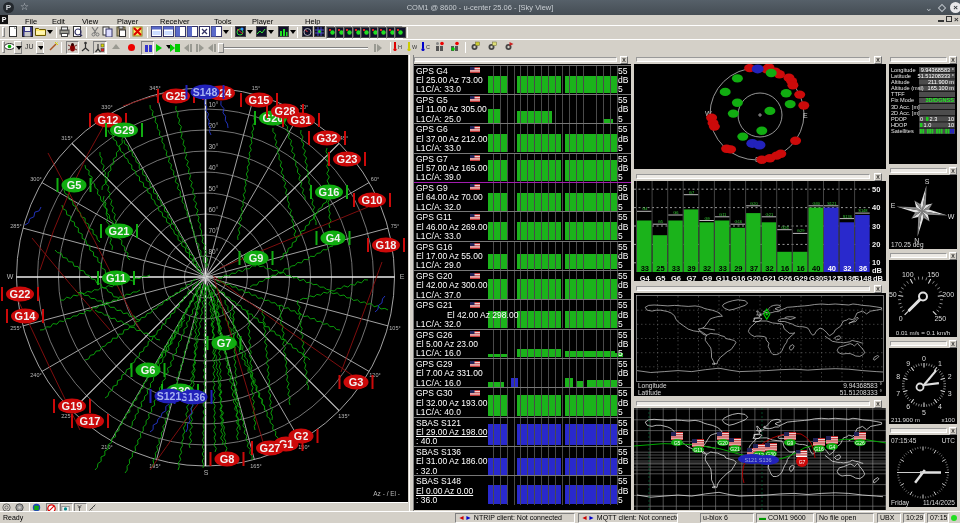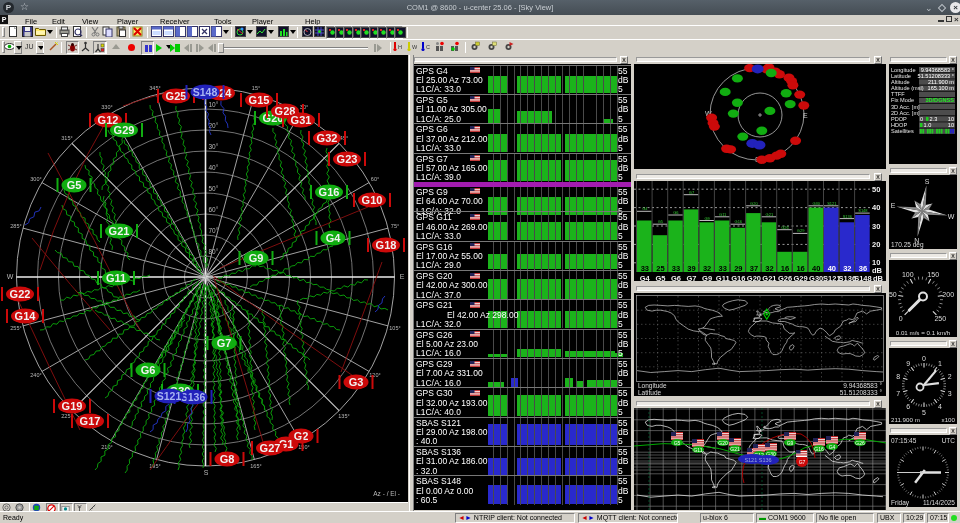--- a/index.html
+++ b/index.html
@@ -855,21 +855,21 @@
             <rect width="4.5" height="3" fill="#225"></rect>
           </svg>
         </div>
 <div class="abs" style="left:5px;top:9.4px;">El 57.00 Az 165.00</div>
 <div class="abs" style="left:5px;top:18.8px;">L1C/A: 39.0</div>
 <div class="abs" style="left:207px;top:0px;">55</div>
 <div class="abs" style="left:207px;top:9.4px;">dB</div>
 <div class="abs" style="left:207px;top:18.8px;">5</div>
 </div>
     </div>
-    <div class="abs" style="left:0;top:117.9px;width:220px;height:29.35px;border-top:5px solid #a21caf;">
+    <div class="abs" style="left:0;top:117.9px;width:220px;height:29.35px;border-top:1px solid #a21caf;">
 <div class="abs" style="left:0;top:0;width:220px;height:28.150000000000002px;position:relative;">
 <div class="abs" style="left:76.5px;bottom:0.5px;width:19.5px;height:17.1px;background:#1bb31b;"></div>
         <div class="abs" style="left:105.5px;bottom:0.5px;width:44.5px;height:17.1px;background:#1bb31b;"></div>
         <div class="abs" style="left:154px;bottom:0.5px;width:51.5px;height:17.1px;background:#1bb31b;"></div>
         <div class="abs" style="left:76px;top:0;width:131px;height:100%;background:repeating-linear-gradient(90deg,transparent 0px,transparent 5.9px,#4a4a4a 5.9px,#4a4a4a 6.9px);"></div>
 <div class="abs" style="left:5px;top:0px;">GPS G9</div>
         <div class="abs" style="left:59px;top:1.5px;">
           <svg width="10" height="6" viewBox="0 0 10 6">
             <rect width="10" height="6" fill="#fff"></rect>
             <rect y="0" width="10" height="0.9" fill="#b22"></rect>
@@ -1057,21 +1057,21 @@
 <div class="abs" style="left:207px;top:18.8px;">5</div>
 </div>
     </div>
     <div class="abs" style="left:0;top:352.7px;width:220px;height:29.35px;border-top:1px solid #777;">
 <div class="abs" style="left:0;top:0;width:220px;height:28.150000000000002px;position:relative;">
 <div class="abs" style="left:76.5px;bottom:0.5px;width:19.5px;height:21.3px;background:#2929cc;"></div>
         <div class="abs" style="left:105.5px;bottom:0.5px;width:44.5px;height:21.3px;background:#2929cc;"></div>
         <div class="abs" style="left:154px;bottom:0.5px;width:51.5px;height:21.3px;background:#2929cc;"></div>
         <div class="abs" style="left:76px;top:0;width:131px;height:100%;background:repeating-linear-gradient(90deg,transparent 0px,transparent 5.9px,#4a4a4a 5.9px,#4a4a4a 6.9px);"></div>
 <div class="abs" style="left:5px;top:0px;">SBAS S121</div>
-<div class="abs" style="left:5px;top:9.4px;">El 29.00 Az 198.00</div>
+<div class="abs" style="left:5px;top:9.4px;text-decoration:underline;">El 29.00 Az 198.00</div>
 <div class="abs" style="left:5px;top:18.8px;">: 40.0</div>
 <div class="abs" style="left:207px;top:0px;">55</div>
 <div class="abs" style="left:207px;top:9.4px;">dB</div>
 <div class="abs" style="left:207px;top:18.8px;">5</div>
 </div>
     </div>
     <div class="abs" style="left:0;top:382.1px;width:220px;height:29.35px;border-top:1px solid #777;">
 <div class="abs" style="left:0;top:0;width:220px;height:28.150000000000002px;position:relative;">
 <div class="abs" style="left:76.5px;bottom:0.5px;width:19.5px;height:17.1px;background:#2929cc;"></div>
         <div class="abs" style="left:105.5px;bottom:0.5px;width:44.5px;height:17.1px;background:#2929cc;"></div>
@@ -1085,22 +1085,22 @@
 <div class="abs" style="left:207px;top:18.8px;">5</div>
 </div>
     </div>
     <div class="abs" style="left:0;top:411.4px;width:220px;height:29.35px;border-top:1px solid #777;">
 <div class="abs" style="left:0;top:0;width:220px;height:28.150000000000002px;position:relative;">
 <div class="abs" style="left:76.5px;bottom:0.5px;width:19.5px;height:19.2px;background:#2929cc;"></div>
         <div class="abs" style="left:105.5px;bottom:0.5px;width:44.5px;height:19.2px;background:#2929cc;"></div>
         <div class="abs" style="left:154px;bottom:0.5px;width:51.5px;height:19.2px;background:#2929cc;"></div>
         <div class="abs" style="left:76px;top:0;width:131px;height:100%;background:repeating-linear-gradient(90deg,transparent 0px,transparent 5.9px,#4a4a4a 5.9px,#4a4a4a 6.9px);"></div>
 <div class="abs" style="left:5px;top:0px;">SBAS S148</div>
-<div class="abs" style="left:5px;top:9.4px;">El 0.00 Az 0.00</div>
-<div class="abs" style="left:5px;top:18.8px;">: 60.5</div>
+<div class="abs" style="left:5px;top:9.4px;text-decoration:underline;">El 0.00 Az 0.00</div>
+<div class="abs" style="left:5px;top:18.8px;">: 36.0</div>
 <div class="abs" style="left:207px;top:0px;">55</div>
 <div class="abs" style="left:207px;top:9.4px;">dB</div>
 <div class="abs" style="left:207px;top:18.8px;">5</div>
 </div>
     </div>
   </div>
 <div class="abs" style="left:409px;top:55px;width:5px;height:456px;background:#d4d0c8;border-left:1px solid #fff;border-right:1px solid #808080;"></div>
 <div class="abs" style="left:631px;top:55px;width:3px;height:456px;background:#d4d0c8;"></div>
 <div class="strip" style="left:634px;top:56px;width:252px;height:8px;">
     <div class="striptrack" style="width:234px;"></div>

